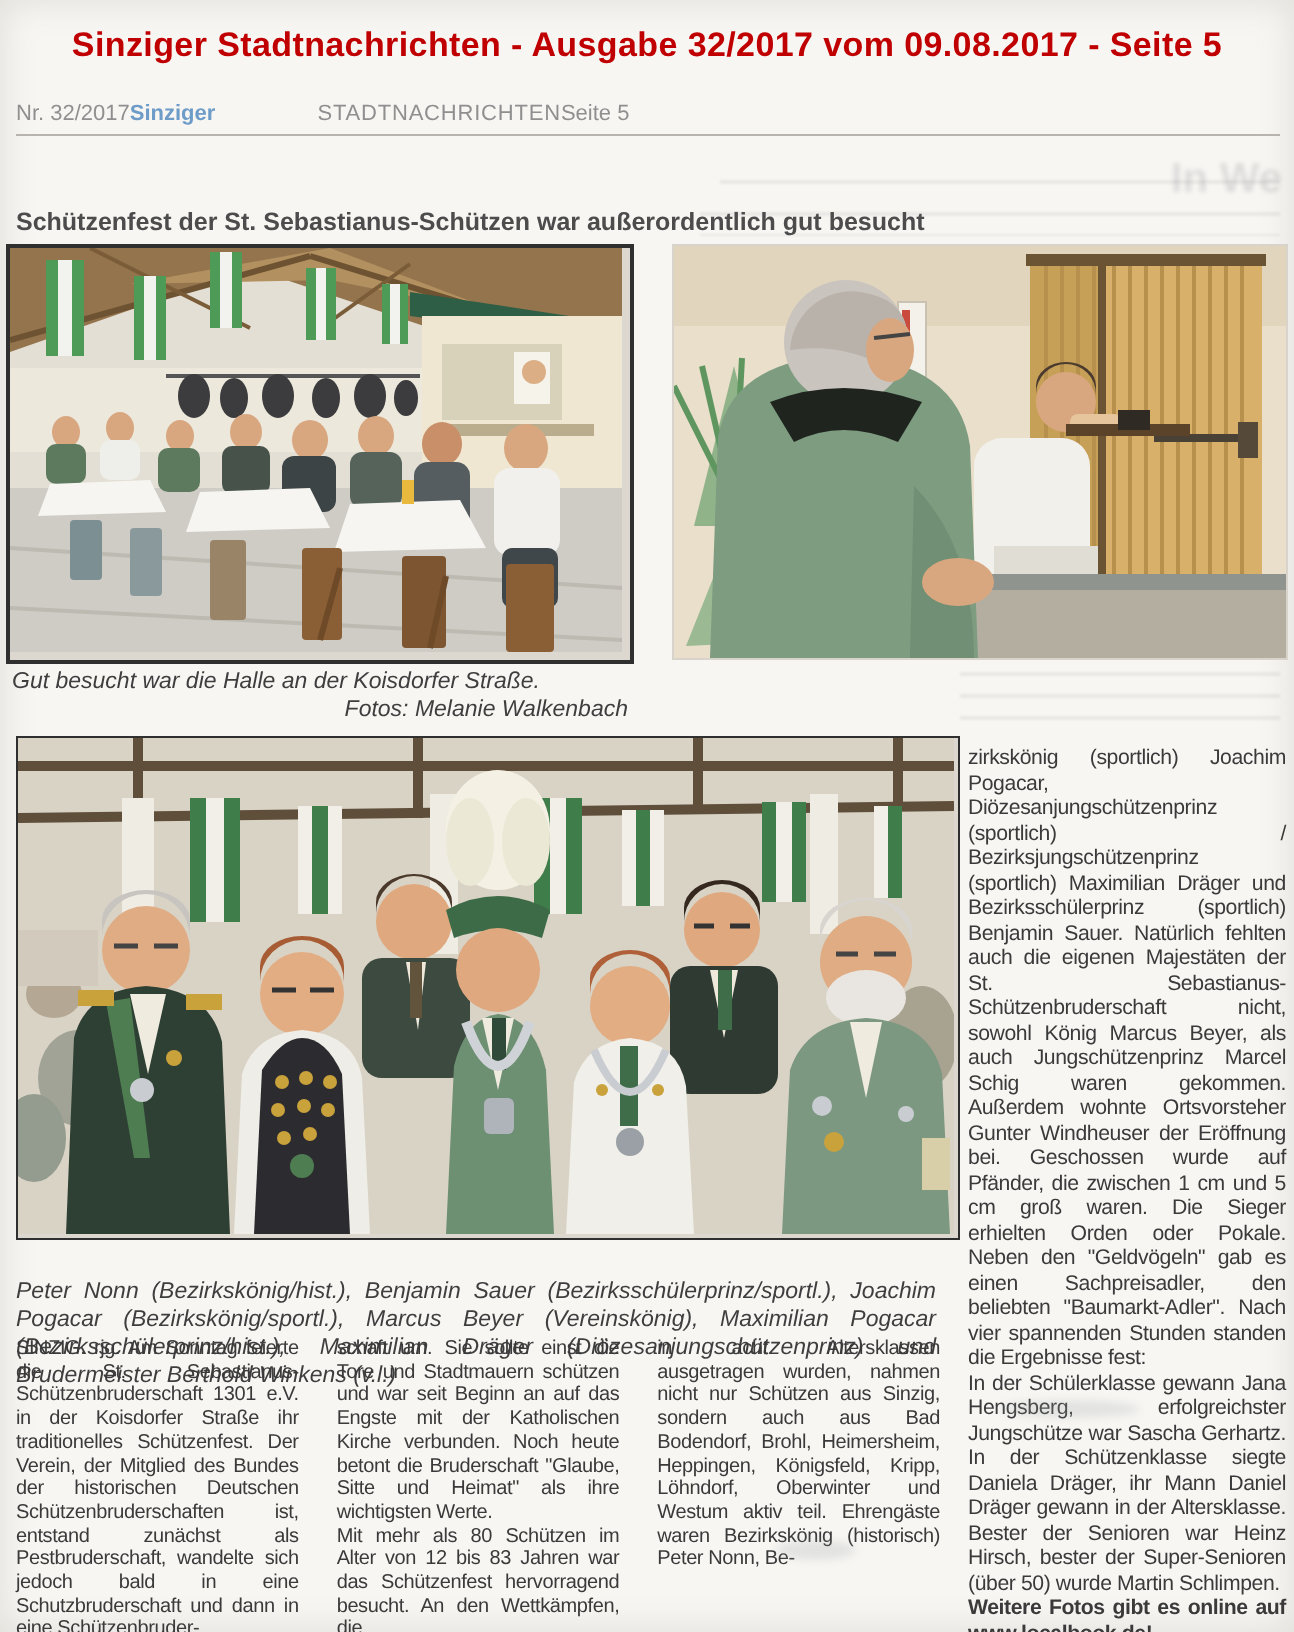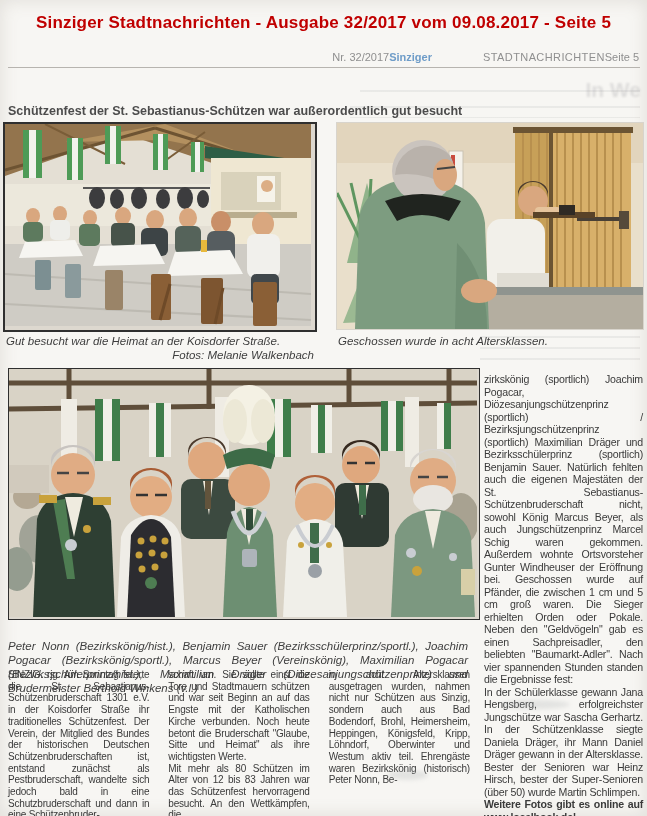--- a/index.html
+++ b/index.html
@@ -8,21 +8,21 @@
     background:#f7f6f3;overflow:hidden;
     font-family:"Liberation Sans", sans-serif;color:#3a3a3a;
     box-shadow:inset 0 0 18px rgba(120,110,95,.18);
   }
   .scan-title{
     position:absolute;top:13px;left:0;right:0;text-align:center;
     font-size:17px;font-weight:bold;color:#c00000;letter-spacing:.2px;
   }
   .masthead{
     position:absolute;top:51px;left:8px;right:8px;
-    display:flex;justify-content:flex-end;align-items:baseline;
+    display:flex;justify-content:flex-start;align-items:baseline;
     font-size:11px;color:#8f8f8f;
   }
   .masthead .brand{color:#6e9cc8;font-weight:bold;}
   .masthead .brand-rest{color:#8f8f8f;letter-spacing:.4px;margin-left:48px;}
   .masthead-rule{position:absolute;top:67px;left:8px;right:7px;height:1px;background:#b7b4af;}
   .headline-row{position:absolute;top:75px;left:8px;right:8px;display:flex;gap:9px;align-items:flex-start;}
   .headline-bullet{width:15px;height:15px;background:#5b9bd5;margin-top:5px;flex:0 0 auto;}
   .headline{font-size:22px;font-weight:bold;color:#474747;letter-spacing:-.3px;margin:0;line-height:1.05;}
   .subheadline{position:absolute;top:104px;left:8px;font-size:12.5px;font-weight:bold;color:#4c4c4c;}
   .photo{position:absolute;overflow:hidden;background:#ddd8cf;}
@@ -244,24 +244,23 @@
         <ellipse cx="108" cy="52" rx="12" ry="16" fill="#d9a77f"></ellipse>
         <line x1="100" y1="46" x2="118" y2="44" stroke="#444" stroke-width="2"></line>
         <path d="M48,78 Q84,64 124,78 L112,98 Q84,86 60,98 Z" fill="#20241f"></path>
         <path d="M120,120 Q150,150 150,206 L118,206 Z" fill="#708f74"></path>
         <ellipse cx="142" cy="168" rx="18" ry="12" fill="#d9a77f"></ellipse>
       </g>
     </svg>
   </div>
 
   <div class="caption caption-hall">
-    <div>Gut besucht war die Heimat an der Koisdorfer Straße.</div>
+    <div>Gut besucht war die Halle an der Koisdorfer Straße.</div>
     <div class="credit">Fotos: Melanie Walkenbach</div>
   </div>
-  <div class="caption caption-shooting">Geschossen wurde in acht Altersklassen.</div>
 
   <div class="photo photo-group">
     <svg width="468" height="248" viewBox="0 0 468 248">
       <rect width="468" height="248" fill="#d9d3c6"></rect>
 
       <g stroke="#5f4e3a" stroke-width="5">
         <line x1="0" y1="14" x2="468" y2="14"></line>
           <line x1="0" y1="40" x2="468" y2="34"></line>
         <line x1="60" y1="0" x2="60" y2="44"></line>
           <line x1="200" y1="0" x2="200" y2="40"></line>

